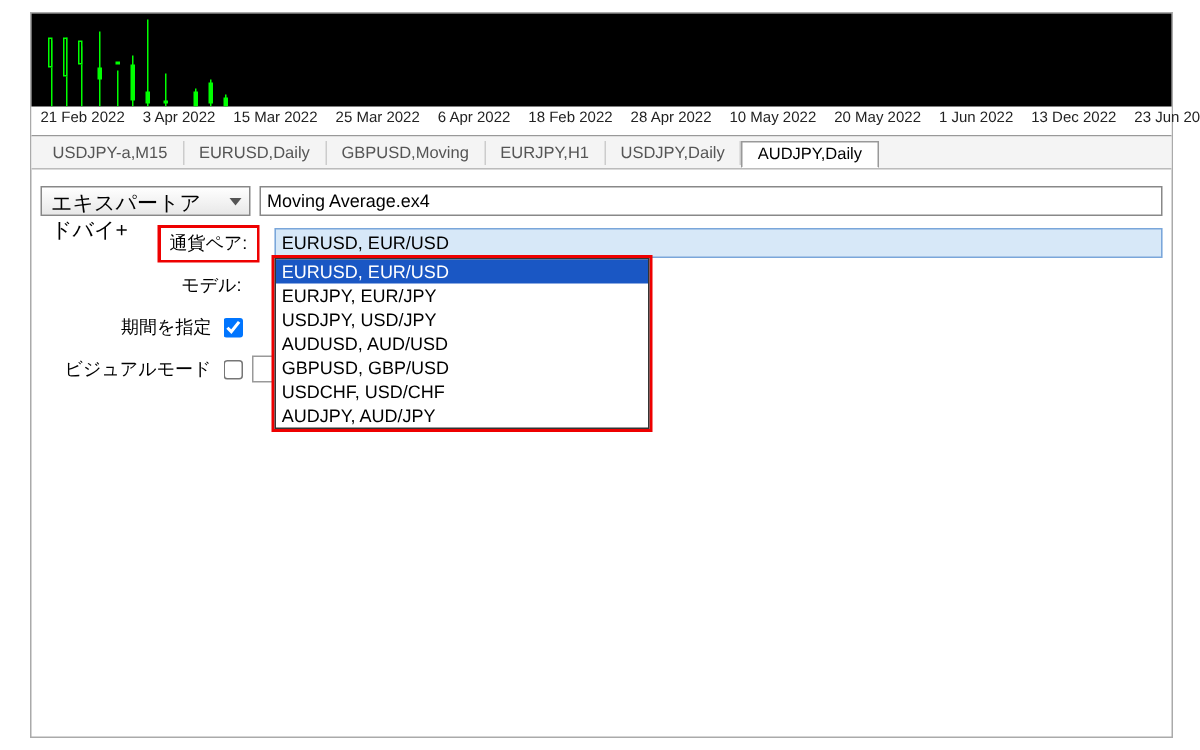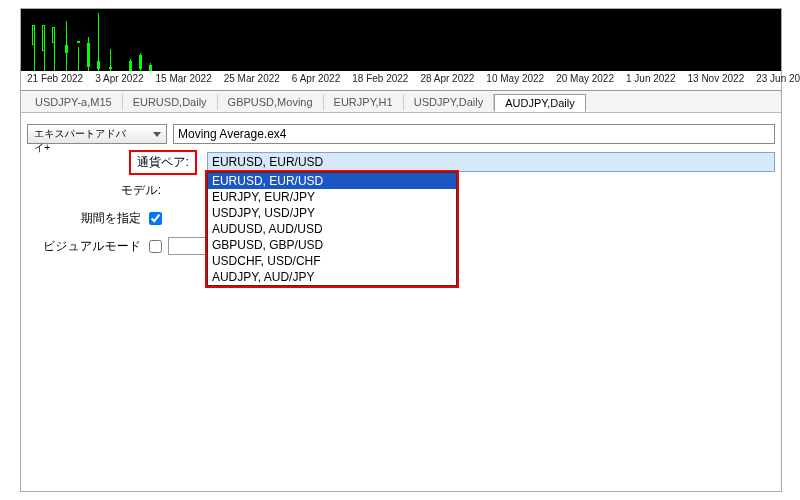--- a/index.html
+++ b/index.html
@@ -100,21 +100,21 @@
     text-align: right;
     padding-right: 6px;
     font-size: 12px;
   }
   .select-like {
     flex: 0 0 auto;
     height: 20px;
     border: 1px solid #888;
     background: linear-gradient(#fff,#e8e8e8);
     padding: 2px 30px 2px 6px;
-    font-size: 10px;
+    font-size: 14px;
     position: relative;
     cursor: pointer;
     min-width: 120px;
   }
   .select-like::after {
     content: "";
     position: absolute;
     right: 5px; top: 7px;
     border-left: 4px solid transparent;
     border-right: 4px solid transparent;
@@ -229,42 +229,42 @@
       <div class="date-tick">21 Feb 2022</div>
       <div class="date-tick">3 Apr 2022</div>
       <div class="date-tick">15 Mar 2022</div>
       <div class="date-tick">25 Mar 2022</div>
       <div class="date-tick">6 Apr 2022</div>
       <div class="date-tick">18 Feb 2022</div>
       <div class="date-tick">28 Apr 2022</div>
       <div class="date-tick">10 May 2022</div>
       <div class="date-tick">20 May 2022</div>
       <div class="date-tick">1 Jun 2022</div>
-      <div class="date-tick">13 Nov 2022</div>
+      <div class="date-tick">13 Dec 2022</div>
       <div class="date-tick">23 Jun 2022</div>
     </div>
 
   <div class="tabbar" id="tabbar">
       <div class="tab">USDJPY-a,M15</div>
       <div class="tab">EURUSD,Daily</div>
       <div class="tab">GBPUSD,Moving</div>
       <div class="tab">EURJPY,H1</div>
       <div class="tab">USDJPY,Daily</div>
       <div class="tab active">AUDJPY,Daily</div>
     </div>
 
   <div class="panel">
 
     <div class="row">
       <div class="select-like" style="width:140px;margin-left:0">エキスパートアドバイ+</div>
       <div class="textfield">Moving Average.ex4</div>
     </div>
 
     <div class="row" style="position:relative">
-      <div class="lbl callout" style="width:auto;padding:2px 6px;margin-left:104px;margin-right:6px">通貨ペア:</div>
+      <div class="lbl callout" style="width:auto;padding:2px 6px;margin-left:80px;margin-right:6px">通貨ペア:</div>
       <div class="combo-wrap">
         <div class="combo-value">EURUSD, EUR/USD</div>
         <div class="combo-list callout" id="pair-list">
             <div class="combo-item selected">EURUSD, EUR/USD</div>
             <div class="combo-item">EURJPY, EUR/JPY</div>
             <div class="combo-item">USDJPY, USD/JPY</div>
             <div class="combo-item">AUDUSD, AUD/USD</div>
             <div class="combo-item">GBPUSD, GBP/USD</div>
             <div class="combo-item">USDCHF, USD/CHF</div>
             <div class="combo-item">AUDJPY, AUD/JPY</div>

